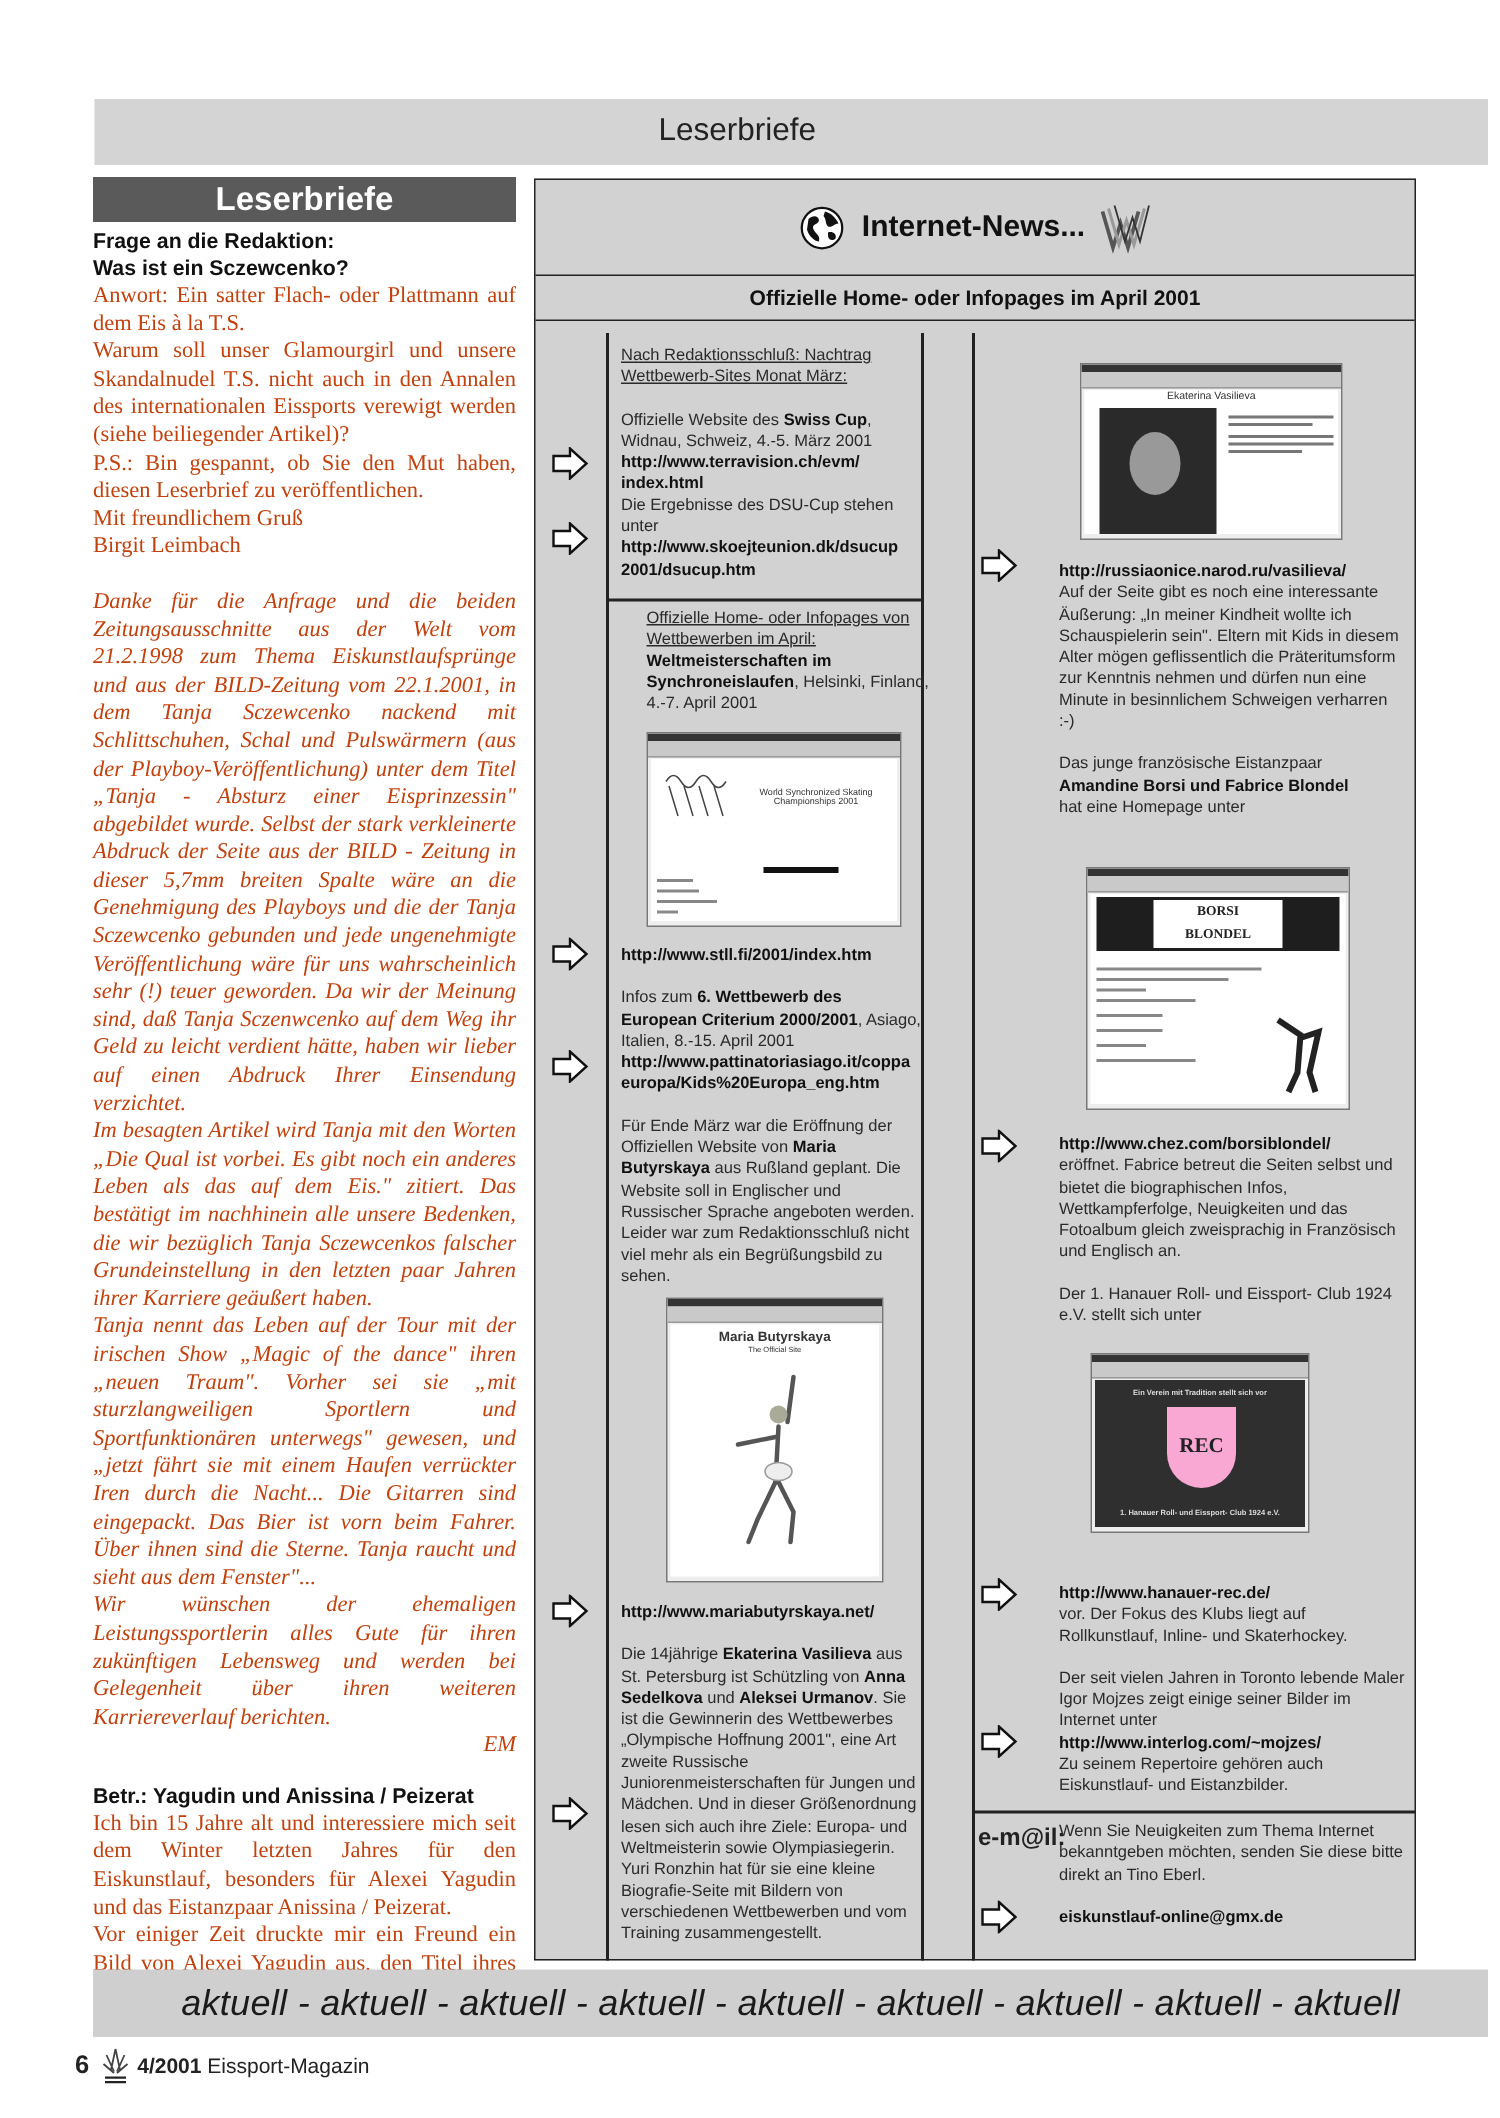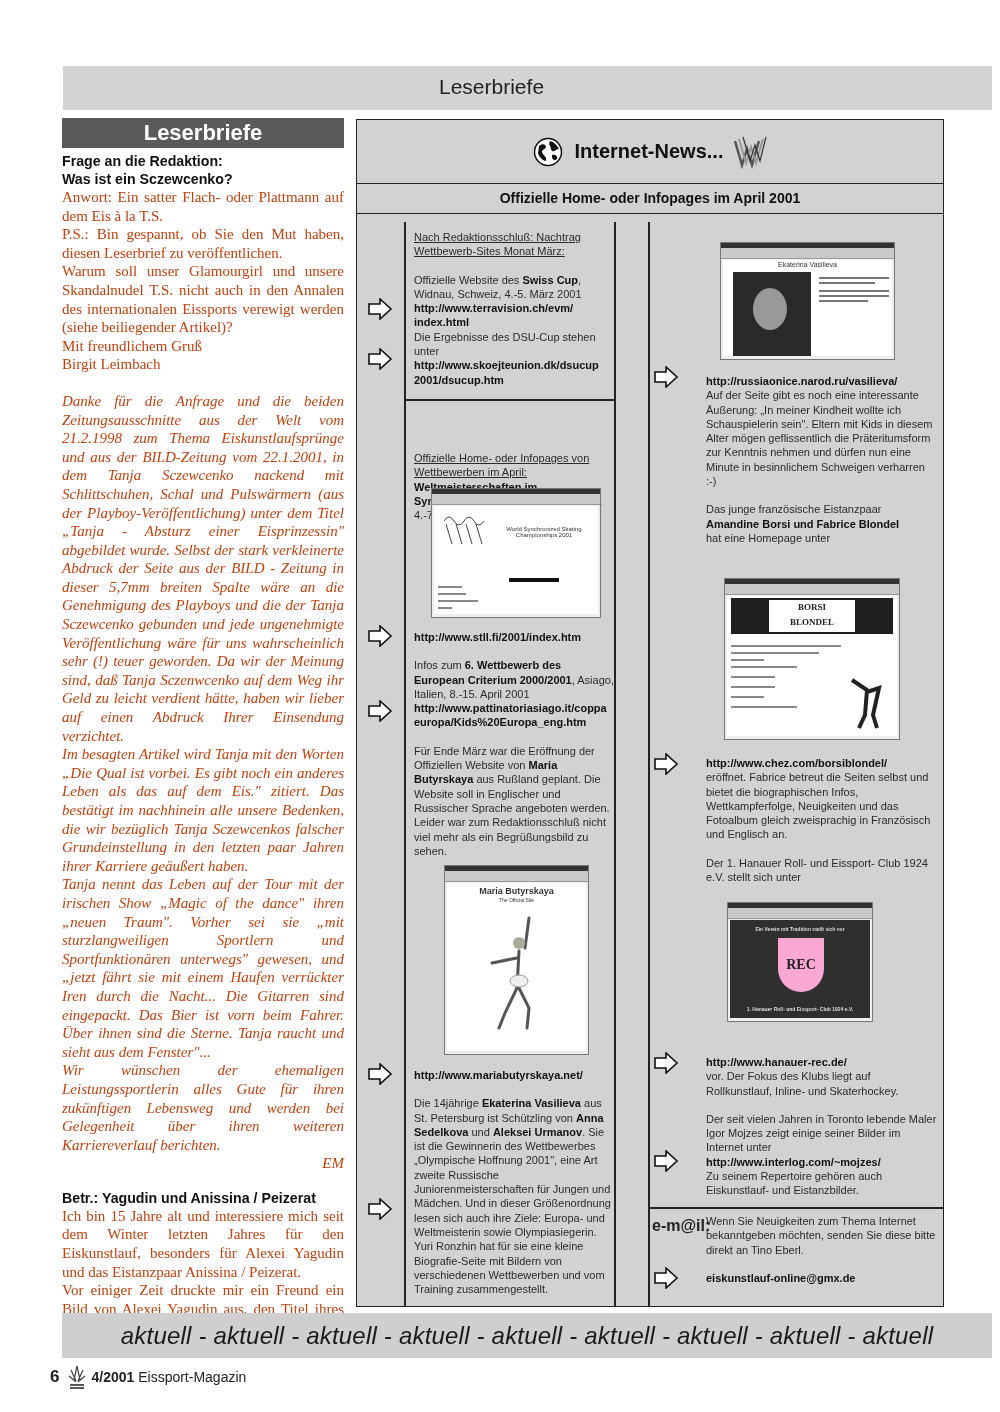--- a/index.html
+++ b/index.html
@@ -94,22 +94,22 @@
   <span id="top-band-title">Leserbriefe</span>
 </div>
 
 <div id="left-col" class="abs">
   <div id="left-banner">Leserbriefe</div>
   <div style="height:4px"></div>
   <div class="left-heading">Frage an die Redaktion:</div>
   <div class="left-heading">Was ist ein Sczewcenko?</div>
   <div class="left-text">
     <p>Anwort: Ein satter Flach- oder Plattmann auf dem Eis à la T.S.</p>
+    <p>Warum soll unser Glamourgirl und unsere Skandalnudel T.S. nicht auch in den Annalen des internationalen Eissports verewigt werden (siehe beiliegender Artikel)?</p>
     <p>P.S.: Bin gespannt, ob Sie den Mut haben, diesen Leserbrief zu veröffentlichen.</p>
-    <p>Warum soll unser Glamourgirl und unsere Skandalnudel T.S. nicht auch in den Annalen des internationalen Eissports verewigt werden (siehe beiliegender Artikel)?</p>
     <p>Mit freundlichem Gruß</p>
     <p>Birgit Leimbach</p>
   </div>
   <div style="height:18px"></div>
   <div class="left-text left-italic">
     <p>Danke für die Anfrage und die beiden Zeitungsausschnitte aus der Welt vom 21.2.1998 zum Thema Eiskunstlaufsprünge und aus der BILD-Zeitung vom 22.1.2001, in dem Tanja Sczewcenko nackend mit Schlittschuhen, Schal und Pulswärmern (aus der Playboy-Veröffentlichung) unter dem Titel „Tanja - Absturz einer Eisprinzessin" abgebildet wurde. Selbst der stark verkleinerte Abdruck der Seite aus der BILD - Zeitung in dieser 5,7mm breiten Spalte wäre an die Genehmigung des Playboys und die der Tanja Sczewcenko gebunden und jede ungenehmigte Veröffentlichung wäre für uns wahrscheinlich sehr (!) teuer geworden. Da wir der Meinung sind, daß Tanja Sczenwcenko auf dem Weg ihr Geld zu leicht verdient hätte, haben wir lieber auf einen Abdruck Ihrer Einsendung verzichtet.</p>
     <p>Im besagten Artikel wird Tanja mit den Worten „Die Qual ist vorbei. Es gibt noch ein anderes Leben als das auf dem Eis." zitiert. Das bestätigt im nachhinein alle unsere Bedenken, die wir bezüglich Tanja Sczewcenkos falscher Grundeinstellung in den letzten paar Jahren ihrer Karriere geäußert haben.</p>
     <p>Tanja nennt das Leben auf der Tour mit der irischen Show „Magic of the dance" ihren „neuen Traum". Vorher sei sie „mit sturzlangweiligen Sportlern und Sportfunktionären unterwegs" gewesen, und „jetzt fährt sie mit einem Haufen verrückter Iren durch die Nacht... Die Gitarren sind eingepackt. Das Bier ist vorn beim Fahrer. Über ihnen sind die Sterne. Tanja raucht und sieht aus dem Fenster"...</p>
     <p>Wir wünschen der ehemaligen Leistungssportlerin alles Gute für ihren zukünftigen Lebensweg und werden bei Gelegenheit über ihren weiteren Karriereverlauf berichten.</p>
     <p class="sig-right">EM</p>
@@ -148,21 +148,21 @@
   <div class="cell-text" style="left:57px; top:110px; width:200px;">
     <p class="ul">Nach Redaktionsschluß: Nachtrag Wettbewerb-Sites Monat März:</p>
     <div class="gap"></div>
     <p><span>Offizielle Website des </span><b>Swiss Cup</b><span>,</span></p>
     <p>Widnau, Schweiz, 4.-5. März 2001</p>
     <p><b>http://www.terravision.ch/evm/ index.html</b></p>
     <p>Die Ergebnisse des DSU-Cup stehen unter</p>
     <p><b>http://www.skoejteunion.dk/dsucup 2001/dsucup.htm</b></p>
   </div>
 
-  <div class="cell-text" style="left:57px; top:285px; width:200px;margin-top:46px;">
+  <div class="cell-text" style="left:74px; top:285px; width:200px;">
     <p class="ul">Offizielle Home- oder Infopages von Wettbewerben im April:</p>
     <p><b>Weltmeisterschaften im Synchroneislaufen</b><span>, Helsinki, Finland, 4.-7. April 2001</span></p>
   </div>
 
   <div class="shot" style="left:74px; top:368px; width:170px; height:130px;">
     <div class="titlebar"></div>
       <div class="toolbar"></div>
     <div class="page">
       <svg width="166" height="110" viewBox="0 0 166 110">
         <g stroke="#444" fill="none" stroke-width="1">

